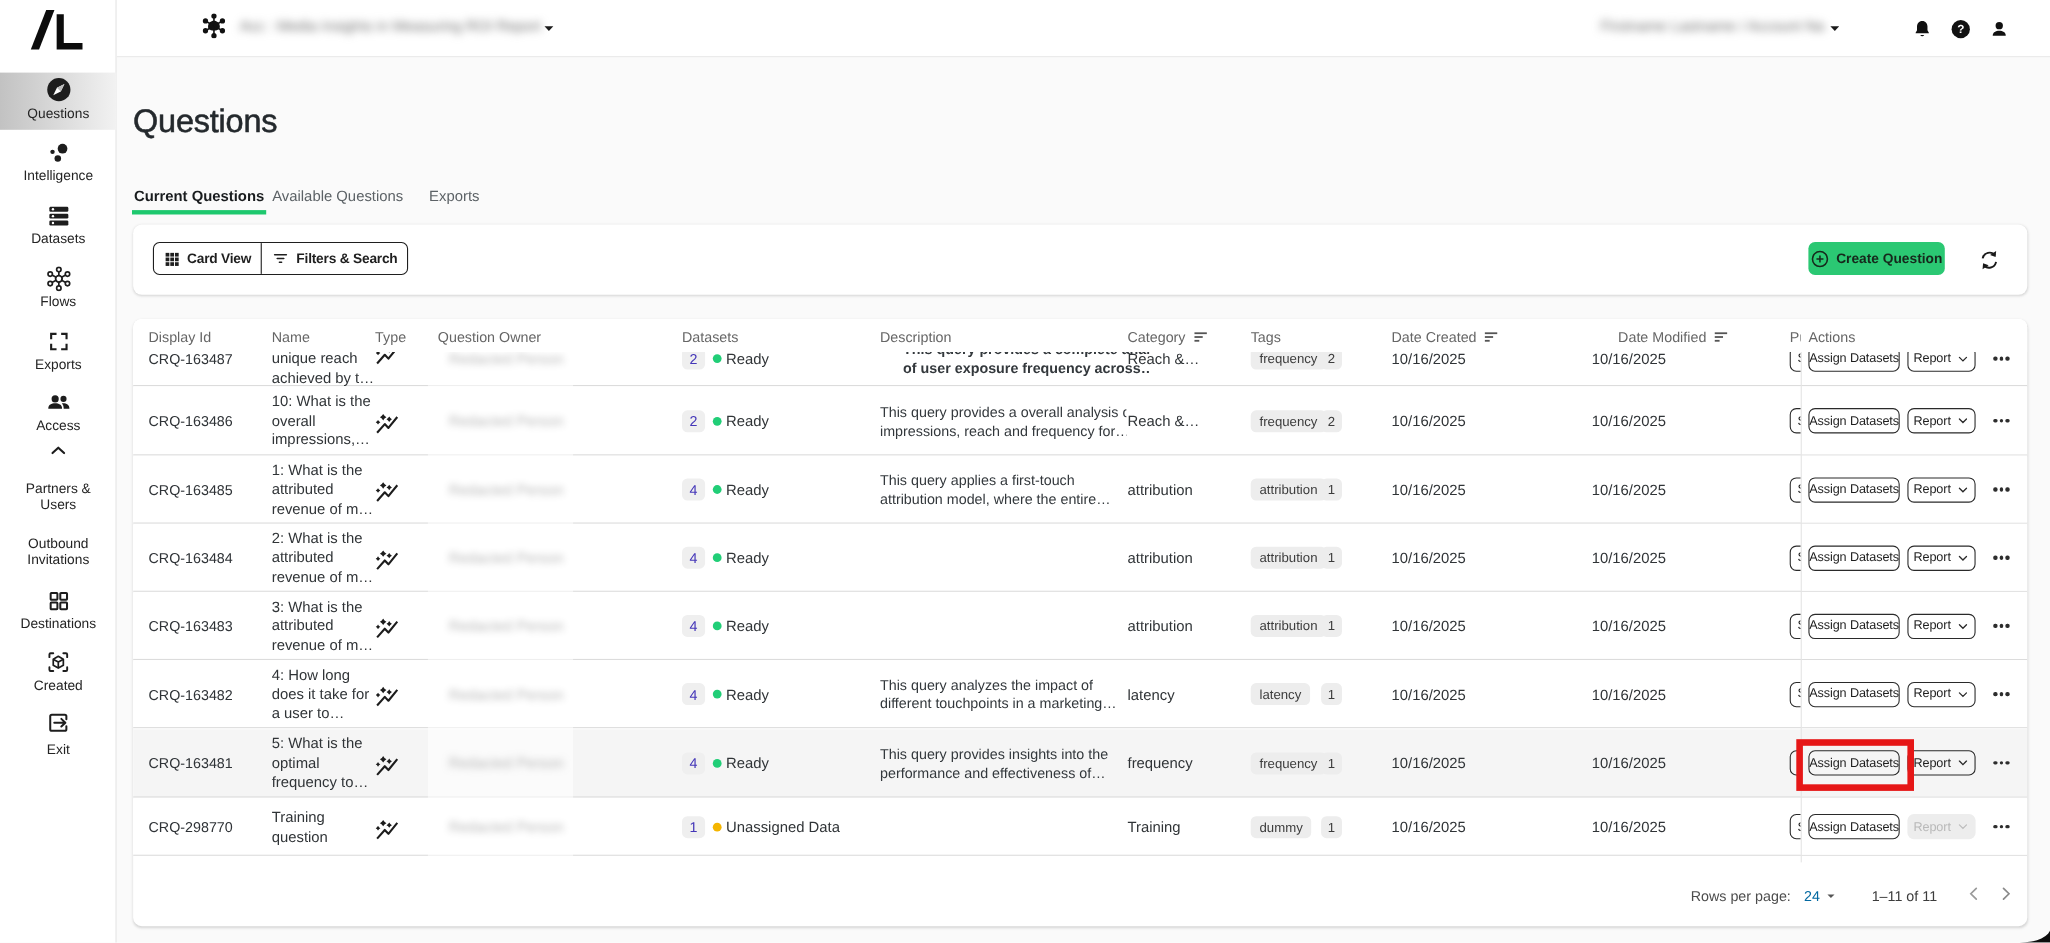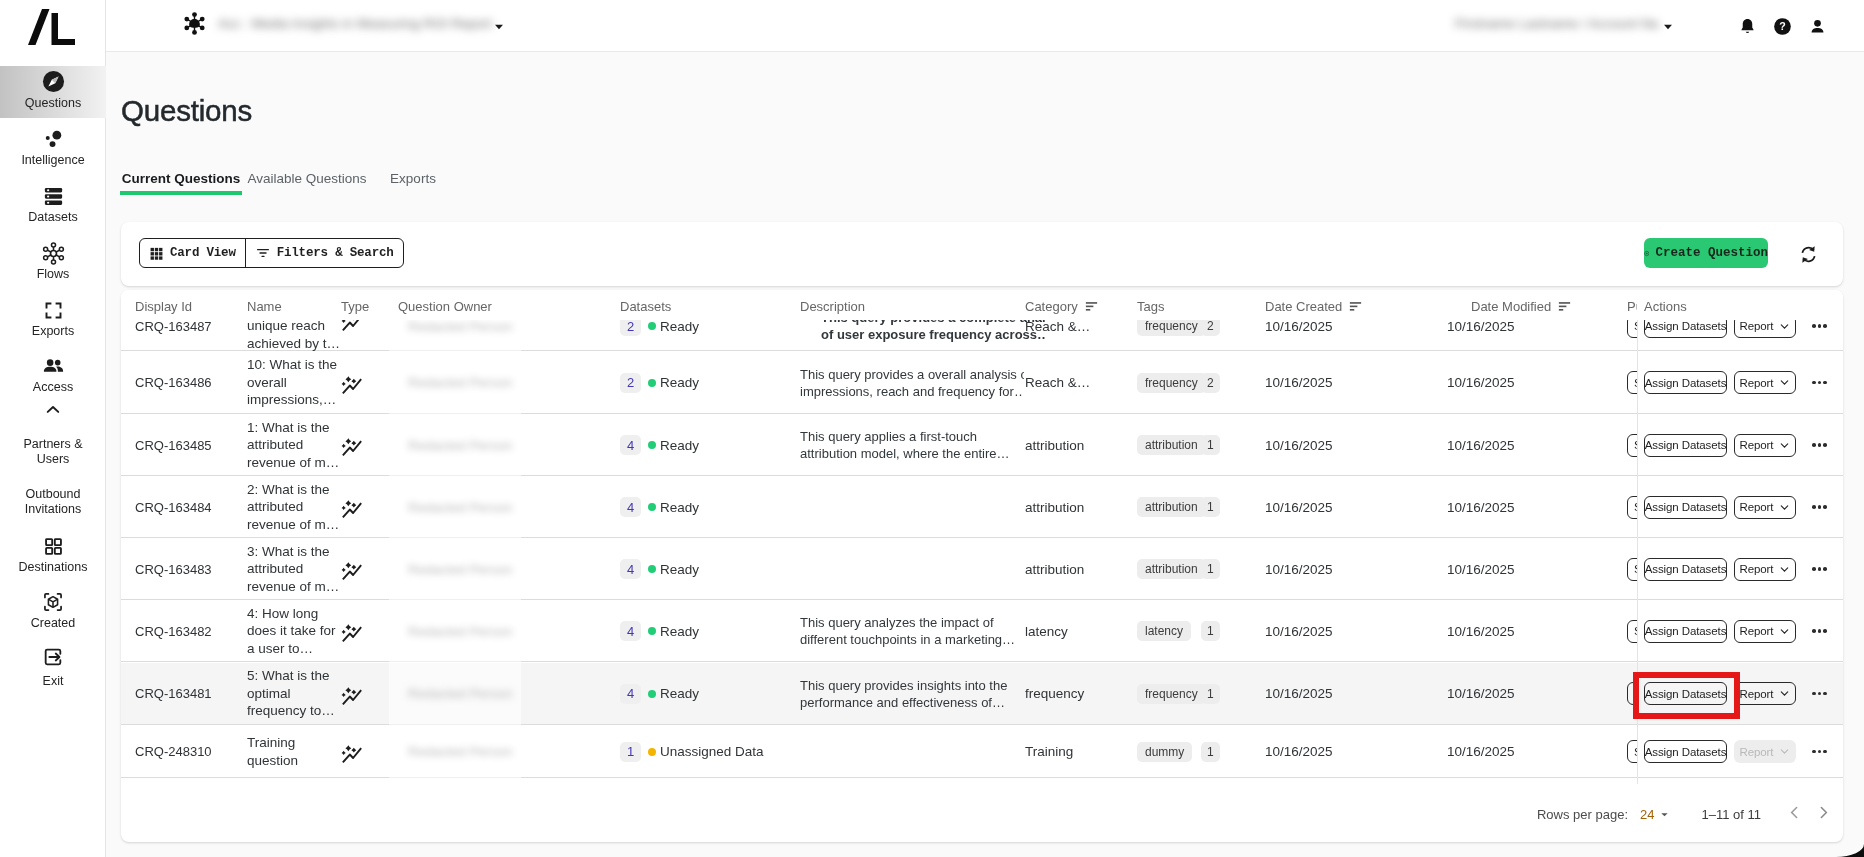--- a/index.html
+++ b/index.html
@@ -8,21 +8,21 @@
   .abs { position:absolute; }
   #sidebar { position:absolute; left:0; top:0; width:106px; height:857px; background:#fff; border-right:1px solid #e4e4e4; z-index:30; }
   #nav-active { position:absolute; left:0; top:66px; width:106px; height:52px; background:linear-gradient(to right,#c2c2c2,#f2f2f2); }
   #topbar { position:absolute; left:106px; top:0; width:1758px; height:52px; background:#fff; border-bottom:1px solid #e9e9e9; z-index:20; }
   .blurtext { filter:blur(4px); color:#6e6e6e; white-space:nowrap; }
   #h1 { position:absolute; left:121px; top:94px; font-size:29.5px; font-weight:400; color:#24292d; letter-spacing:-0.2px; -webkit-text-stroke:0.5px #24292d; }
   .tab { position:absolute; top:163px; height:31px; font-size:13.5px; display:flex; align-items:center; justify-content:center; color:#5c6266; white-space:nowrap; }
   .tab.active { color:#191c1e; font-weight:700; }
   #tabline { position:absolute; left:120px; top:191px; width:122px; height:3.5px; background:#1ec86e; }
   .card { position:absolute; left:121px; width:1722px; background:#fff; border-radius:8px; box-shadow:0 1px 3px rgba(0,0,0,0.10), 0 1px 2px rgba(0,0,0,0.06); }
-  #toolbar { top:222px; height:64px;font-family:Liberation Mono, monospace; }
+  #toolbar { top:204px; height:64px; }
   #viewgroup { position:absolute; left:18px; top:16px; height:30px; display:flex; border:1.5px solid #1f1f1f; border-radius:6px; background:#fff; align-items:stretch; }
   .vbtn { display:flex; align-items:center; gap:6px; padding:0 9px; font-size:12.5px; font-weight:700; color:#1f1f1f; letter-spacing:-0.2px; white-space:nowrap; }
   .vbtn + .vbtn { border-left:1.5px solid #1f1f1f;text-align:right; }
   #createbtn { position:absolute; left:1523px; top:16px; width:124px; height:30px; background:#2bc873; border-radius:6px; display:flex; align-items:center; justify-content:center; gap:6px; font-size:12.5px; font-weight:700; color:#16281c; white-space:nowrap; }
   #tablecard { top:290px; height:552px; }
   #tclip { position:absolute; left:0; top:0; width:1722px; height:552px; border-radius:8px; overflow:hidden; }
   .hdr { position:absolute; top:0; font-size:13px; color:#666; height:30px; display:flex; align-items:center; gap:6px; padding-top:3px; }
   .row { position:absolute; left:0; width:1722px; border-bottom:1px solid #dcdcdc; }
   .cell { position:absolute; top:0; height:100%; display:flex; align-items:center; font-size:13.5px; color:#303437; }
   .namecell { line-height:17.5px; }
@@ -614,21 +614,21 @@
                   <div style="width:3.6px;height:3.6px;border-radius:50%;background:#2d2d2d;"></div>
                 </div>
               </div>
             </div>
           </div>
         </div>
       </div>
       <div class="row" style="top:436px; height:52px; background:#fff;">
         <div style="position:absolute; left:0; top:0px; width:1722px; height:51px; overflow:visible;">
           <div style="position:relative; width:100%; height:100%;">
-            <div class="idcell cell" style="left:14px; ">CRQ-248310</div>
+            <div class="idcell cell" style="left:14px; ">CRQ-298770</div>
             <div class="cell cell" style="left:126px; ">
               <div class="namecell">Training<br>question</div>
             </div>
             <div class="cell cell" style="left:220px; ">
               <div style="margin-top:11px;"><svg width="22" height="22" viewBox="0 0 24 24" style="">
                   <path d="M8.0 0.3999999999999999 L9.344 2.2560000000000002 L11.2 3.6 L9.344 4.944 L8.0 6.800000000000001 L6.656 4.944 L4.8 3.6 L6.656 2.2560000000000002 Z" fill="#1d1d1d"></path>
                   <path d="M2.9 6.3 L3.8659999999999997 7.6339999999999995 L5.199999999999999 8.6 L3.8659999999999997 9.565999999999999 L2.9 10.899999999999999 L1.9340000000000002 9.565999999999999 L0.6000000000000001 8.6 L1.9340000000000002 7.6339999999999995 Z" fill="#1d1d1d"></path>
                   <path d="M14.0 2.8999999999999995 L15.134 4.465999999999999 L16.7 5.6 L15.134 6.734 L14.0 8.3 L12.866 6.734 L11.3 5.6 L12.866 4.465999999999999 Z" fill="#1d1d1d"></path>
                   <path d="M2.0 19.0 L9.6 10.4 L13.2 14.2 L22.0 3.4" stroke="#1d1d1d" stroke-width="2.1" fill="none" stroke-linejoin="round"></path>
                 </svg></div>
@@ -702,21 +702,21 @@
               <rect x="3" y="10.5" width="12" height="2.6"></rect>
               <rect x="3" y="16" width="7" height="2.6"></rect>
             </g>
           </svg></div>
         <div class="hdr" style="left:1506px;">Pu</div>
         <div class="hdr" style="left:1516px; width:206px; padding-left:7px; background:#fff;">Actions</div>
       </div>
     </div>
   <div id="pager">
       <span>Rows per page:</span>
-      <span style="margin-left:12px; color:#a16207;">24</span>
+      <span style="margin-left:12px; color:#0369a1;">24</span>
       <svg width="11" height="11" viewBox="0 0 24 24" style="margin-left:5px;">
         <path d="M5 9 L12 16 L19 9 Z" fill="#555"></path>
       </svg>
       <span style="margin-left:31px; color:#3c3c3c;">1–11 of 11</span>
       <span style="margin-left:25px;"><svg width="17" height="17" viewBox="0 0 24 24">
           <path d="M15 5 L8 12 L15 19" stroke="#9a9a9a" stroke-width="2.2" fill="none" stroke-linecap="round"></path>
         </svg></span>
       <span style="margin-left:12px;"><svg width="17" height="17" viewBox="0 0 24 24">
           <path d="M9 5 L16 12 L9 19" stroke="#8a8a8a" stroke-width="2.2" fill="none" stroke-linecap="round"></path>
         </svg></span>

